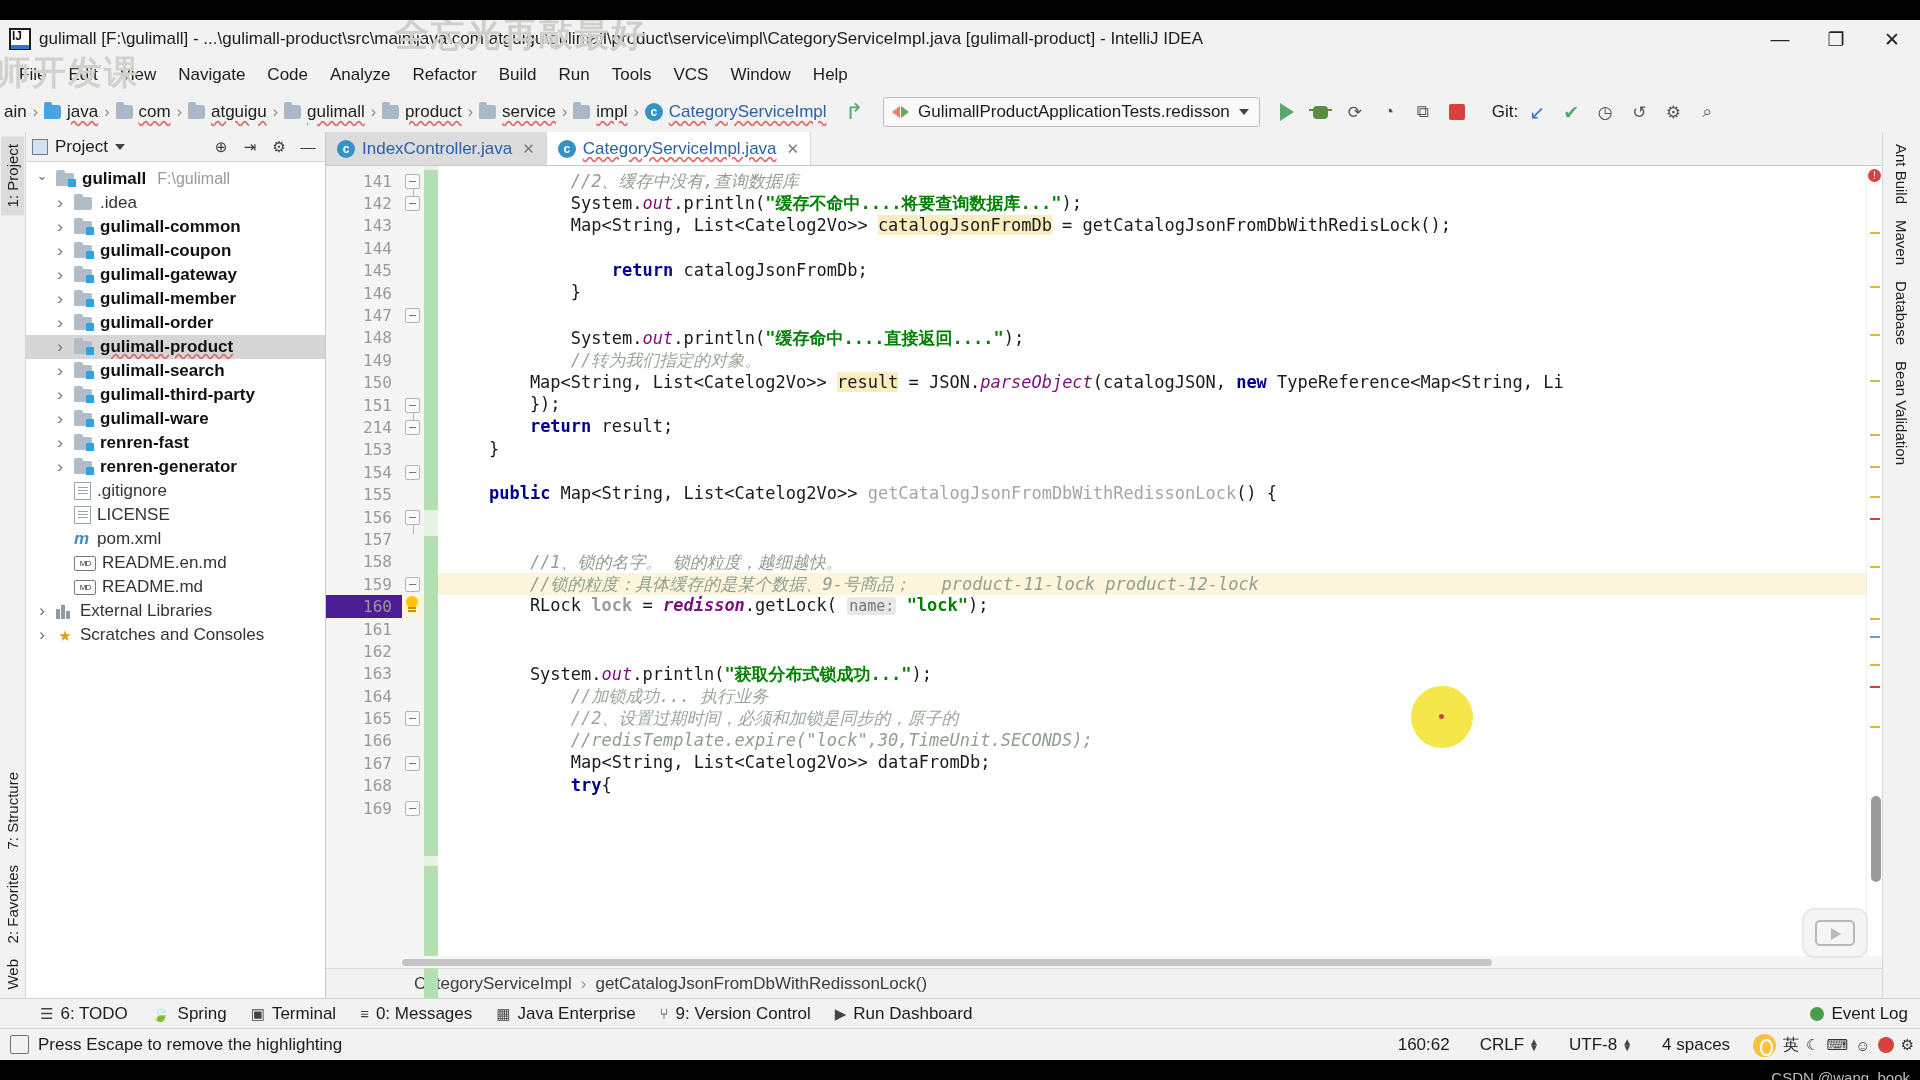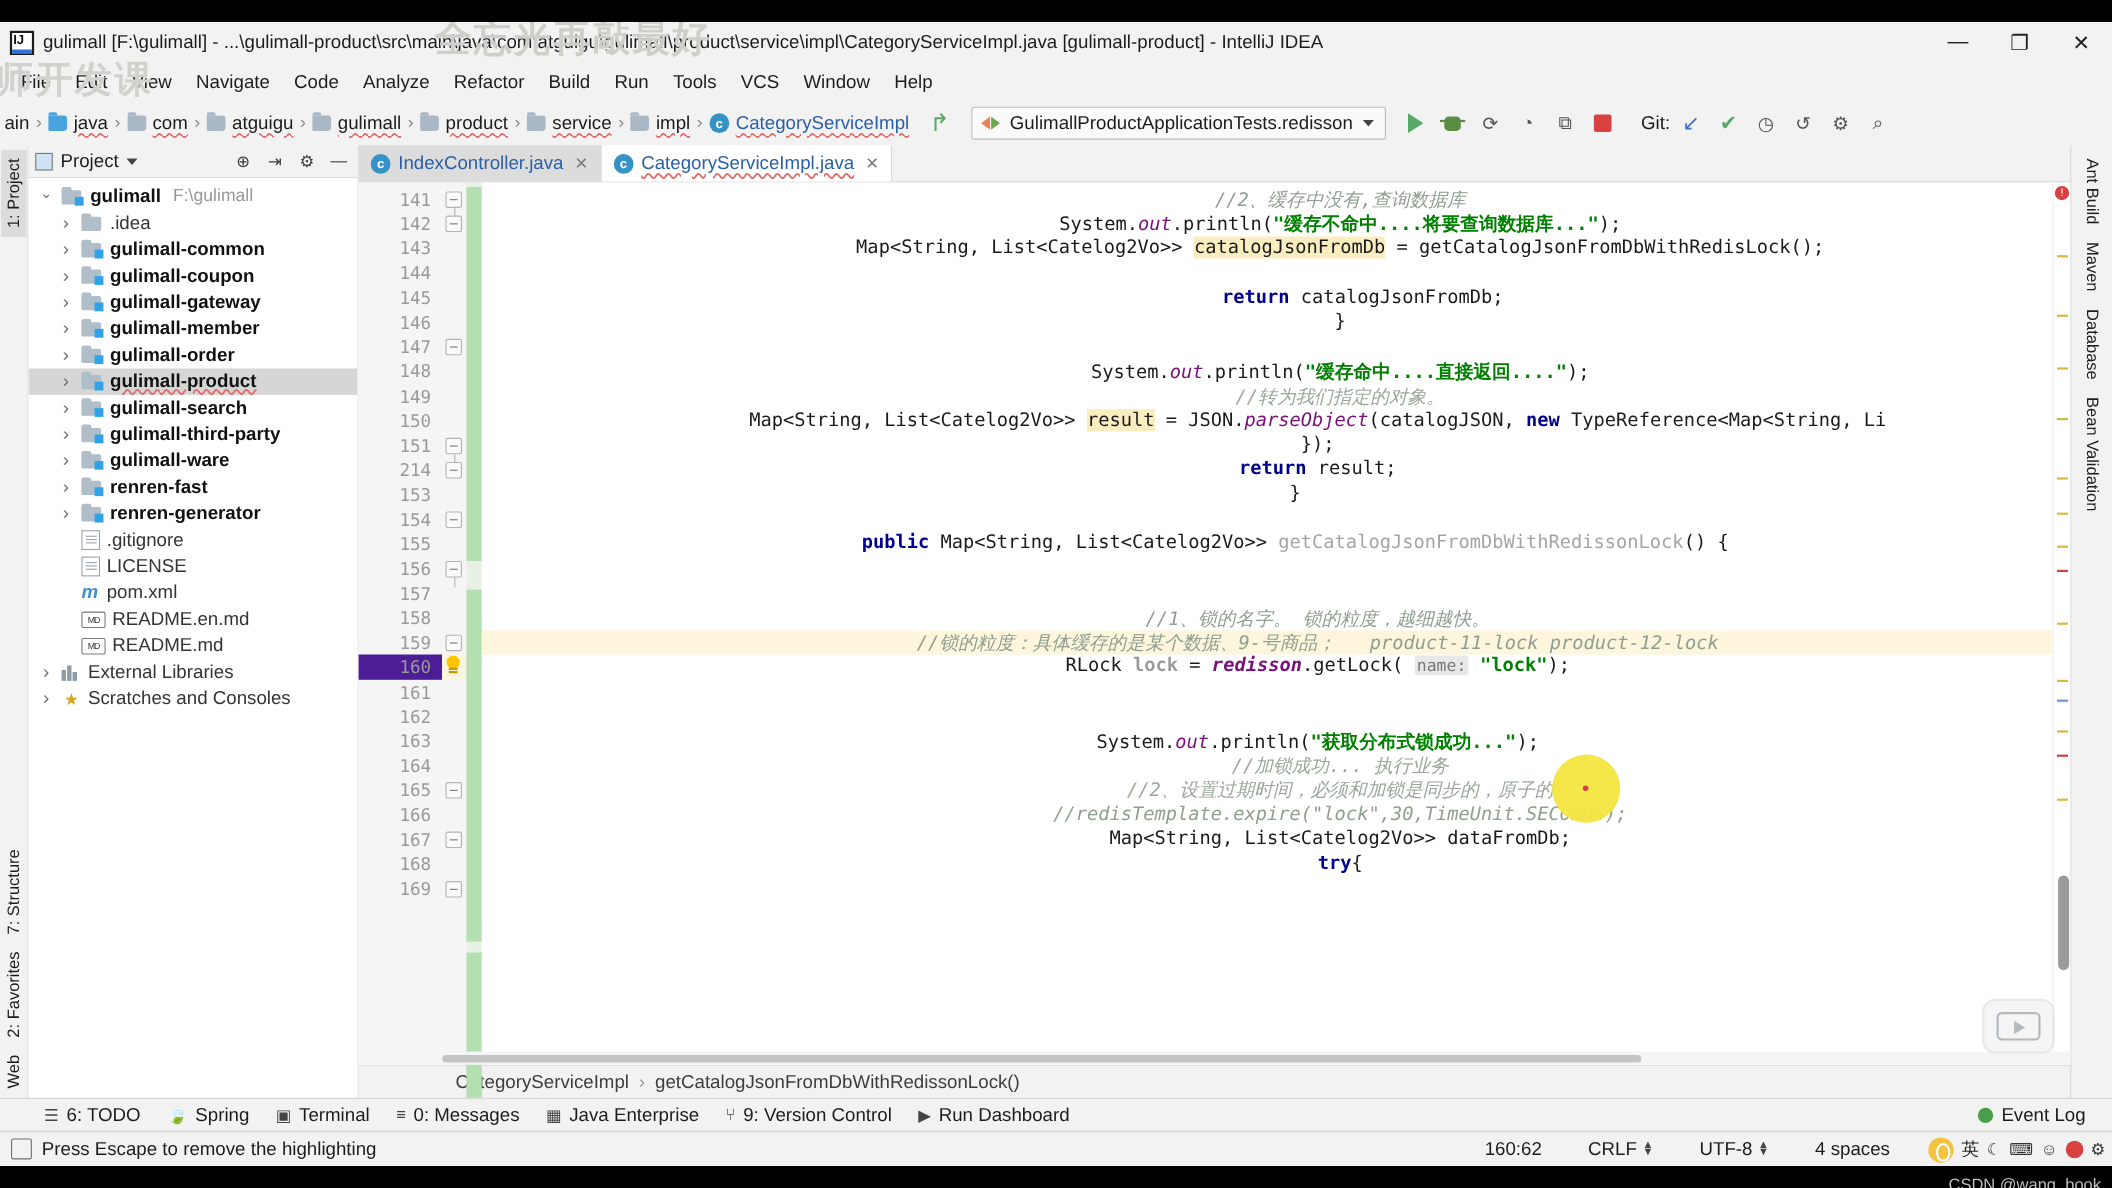--- a/index.html
+++ b/index.html
@@ -152,21 +152,21 @@
            background:#fafafa; border-radius:2px; }
   .fmark::after { content:""; position:absolute; left:3px; top:6px; width:7px; height:1px; background:#777; }
   .fmark.start::before { content:""; position:absolute; left:7px; top:14px; width:1px; height:9px; background:#b3b3b3;}
   .bulb { position:absolute; left:1px; top:1px; width:18px; height:20px;}
   .bulb .b { position:absolute; left:3px; top:0px; width:12px; height:12px; background:#ffc400; border-radius:50%;}
   .bulb .s { position:absolute; left:5px; top:11px; width:8px; height:2px; background:#c69500; box-shadow:0 3px 0 #c69500;}
 
   .markers { width:14px; flex:0 0 14px; background:#e8f2e4; position:relative; }
   .mk-green { position:absolute; left:0; width:100%; background:#b4dfb0; }
 
-  .code-wrap { flex:1; position:relative; overflow:hidden; padding-top:4px; background:#fff;text-align:center;}
+  .code-wrap { flex:1; position:relative; overflow:hidden; padding-top:4px; background:#fff;}
   .cline { height:22.4px; white-space:pre; font-family:"DejaVu Sans Mono", monospace; font-size:17px;
            color:#1a1a1a; padding-left:10px; letter-spacing:0px;}
   .cline.hl { background:#fdf6dd; }
   .kw { color:#00008f; font-weight:bold; }
   .cmt { color:#8f9e8f; font-style:italic; }
   .cmt2 { color:#9aa89a; font-style:italic; }
   .str { color:#008000; font-weight:bold; }
   .fld { color:#7a0e7a; font-style:italic; }
   .gray { color:#9b9b9b;font-weight:bold; }
   .ghost { color:#a5a5a5; }
@@ -194,29 +194,29 @@
   
   #editor-crumb { height:30px; flex:0 0 30px; background:#f2f2f2; display:flex; align-items:center;
                   gap:9px; padding-left:88px; border-top:1px solid #dcdcdc; font-size:17px; color:#3c3c3c;}
   #editor-crumb .sep { color:#999; }
 
   
   #toolbar-bottom { height:30px; flex:0 0 30px; display:flex; align-items:center; gap:0px;
                     background:#f2f2f2; border-top:1px solid #d2d2d2; padding-left:28px; position:relative;}
   .twbtn { display:flex; align-items:center; gap:7px; padding:3px 12px; font-size:17px; color:#1c1c1c; white-space:nowrap;}
   .tw-ico { font-size:15px; color:#444; }
-  .evlog { position:absolute; right:24px; display:flex; align-items:center; gap:7px; font-size:17px;}
+  .evlog { position:absolute; right:12px; display:flex; align-items:center; gap:7px; font-size:17px;}
   .ev-dot { width:14px;height:14px;border-radius:50%;background:#4a9e4a;position:relative;flex:0 0 14px;}
 
   
   #statusbar { height:32px; flex:0 0 32px; display:flex; align-items:center; background:#f2f2f2;
                border-top:1px solid #d2d2d2; padding-left:10px; position:relative; font-size:17px;}
   .st-ico { width:19px;height:19px;border:1px solid #6f6f6f;border-radius:2px;margin-right:9px;flex:0 0 19px;}
   .st-msg { color:#1c1c1c; }
-  .st-right { position:absolute; right:0; top:0; height:32px; display:flex; align-items:center; gap:16px;}
+  .st-right { position:absolute; right:0; top:0; height:32px; display:flex; align-items:center; gap:4px;}
   .st-cell { padding:0 13px; color:#1c1c1c; display:flex; align-items:center; gap:5px;}
   .ud { display:inline-flex; flex-direction:column; line-height:6px; font-size:10px; color:#444;}
 
   
   .tray { display:flex; align-items:center; gap:7px; padding:0 6px; }
   .ime-circ { width:23px;height:23px;border-radius:50%;background:#f5c242;position:relative;flex:0 0 23px;}
   .ime-circ::after{content:"";position:absolute;left:7px;top:5px;width:9px;height:13px;border:2px solid #fff;border-radius:50% 50% 45% 45%;}
   .tray-ch { font-size:16px; color:#1c1c1c; }
   .tray-ico { font-size:15px; color:#333; }
   .tray-red { width:16px;height:16px;border-radius:50%;background:#d94040;}

